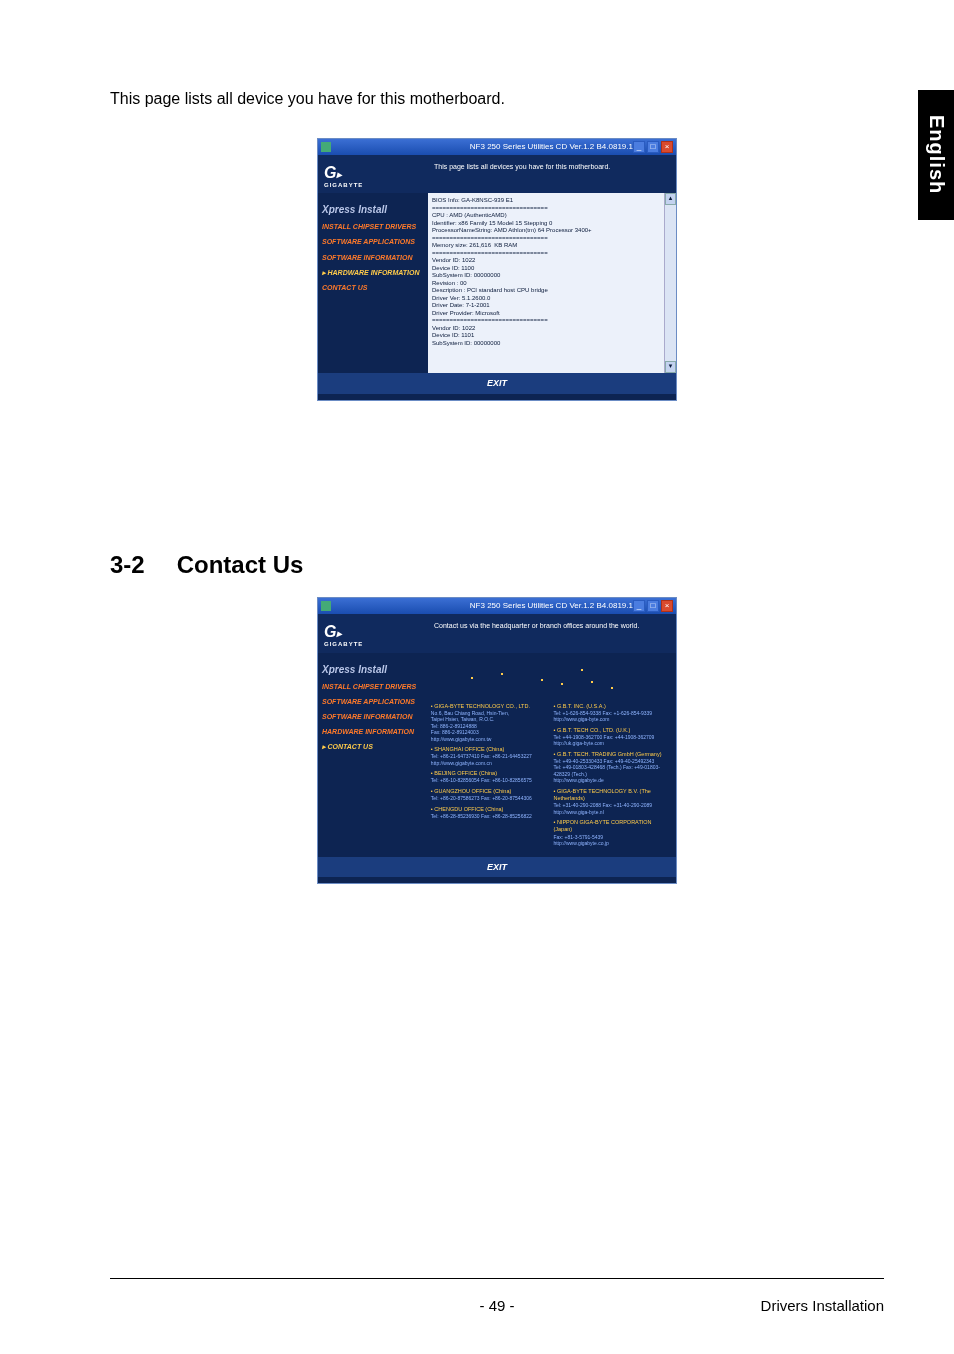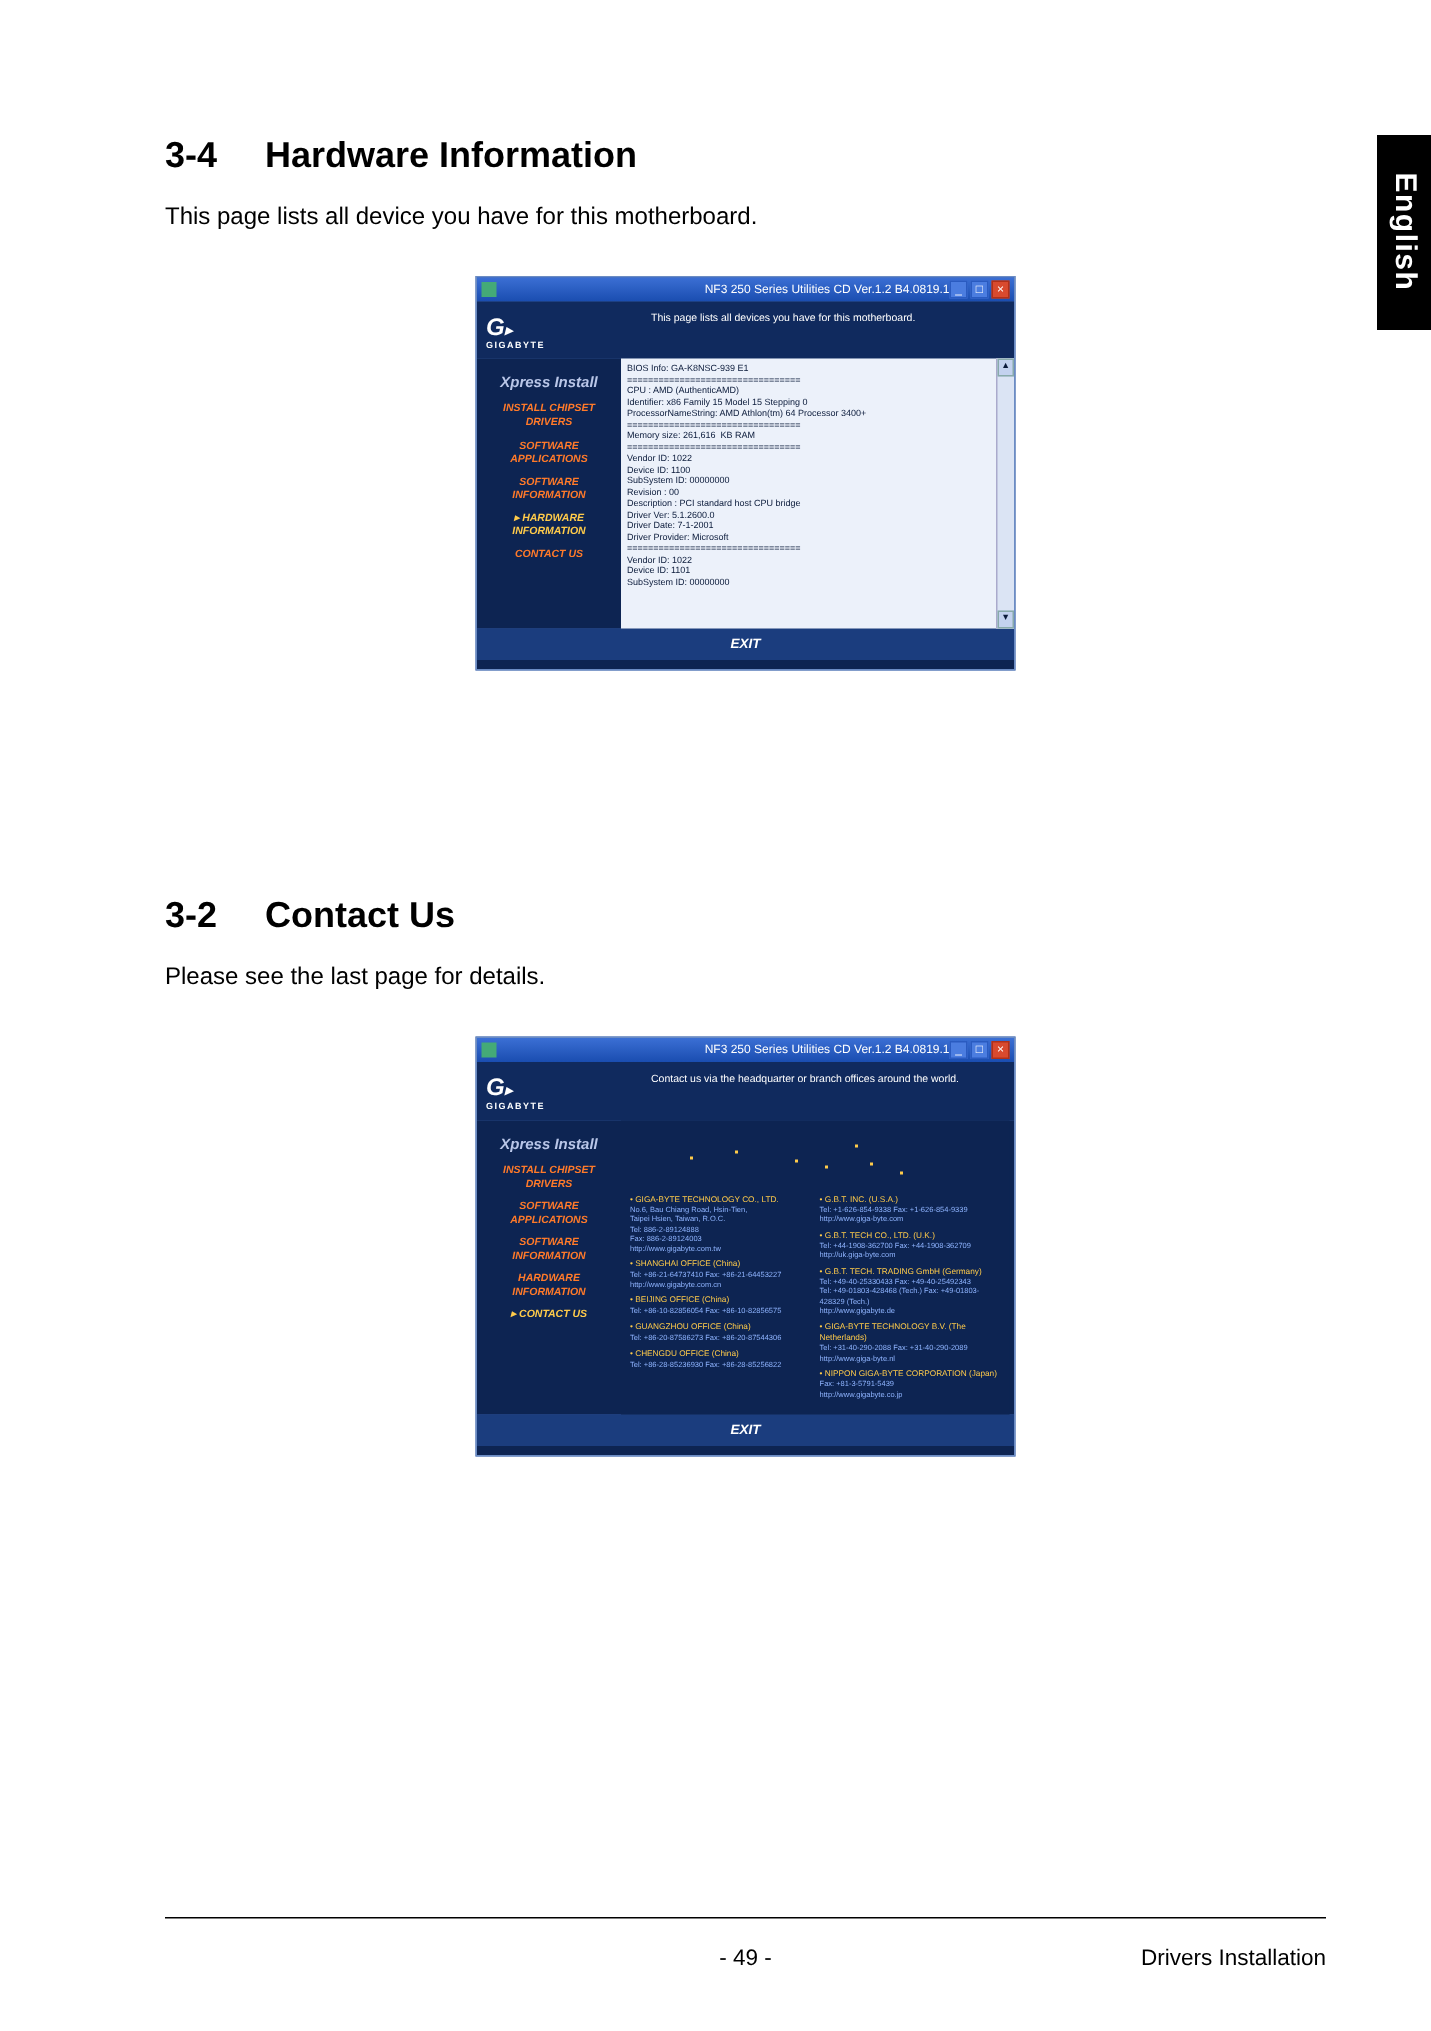--- a/index.html
+++ b/index.html
@@ -99,27 +99,27 @@
     flex: 1;
     color: #fff;
     font-size: 7px;
     padding: 8px 6px;
   }
   .ss-body {
     display: flex;
     background: #0d2452;
   }
   .ss-menu {
-    width: 96px;
+    width: 110px;
     padding: 4px 4px 4px 4px;
     color: #ff7a2a;
     font-size: 7px;
     font-weight: bold;
     font-style: italic;
-    text-align: center;
+    text-align: left;
     line-height: 1.3;
   }
   .ss-menu .item { margin: 6px 0; }
   .ss-menu .item.active { color: #ffcb4a; }
   .ss-menu .xpress {
     color: #b9c6e8;
     font-size: 10px;
     font-style: italic;
     margin-bottom: 6px;
   }
@@ -208,24 +208,20 @@
     transform: translateX(-50%);
   }
 </style>
 </head>
 <body>
 
 <div class="side-tab">English</div>
 
 <div class="page">
 
-  <h2 class="section-heading">
-    <span class="section-num">3-4</span>
-    <span>Hardware Information</span>
-  </h2>
   <p class="section-text">This page lists all device you have for this motherboard.</p>
 
   <div class="screenshot-wrap">
     <div class="screenshot">
       <div class="ss-titlebar">
         <div class="icon"></div>
         <div class="title">NF3 250 Series Utilities CD Ver.1.2 B4.0819.1</div>
         <div class="ss-winbtns">
           <div class="ss-winbtn">_</div>
           <div class="ss-winbtn">□</div>
@@ -281,21 +277,20 @@
       <div class="ss-bottom-bar"></div>
     </div>
   </div>
 
   <div class="spacer"></div>
 
   <h2 class="section-heading">
     <span class="section-num">3-2</span>
     <span>Contact Us</span>
   </h2>
-  <p class="section-text">Please see the last page for details.</p>
 
   <div class="screenshot-wrap">
     <div class="screenshot">
       <div class="ss-titlebar">
         <div class="icon"></div>
         <div class="title">NF3 250 Series Utilities CD Ver.1.2 B4.0819.1</div>
         <div class="ss-winbtns">
           <div class="ss-winbtn">_</div>
           <div class="ss-winbtn">□</div>
           <div class="ss-winbtn close">×</div>

